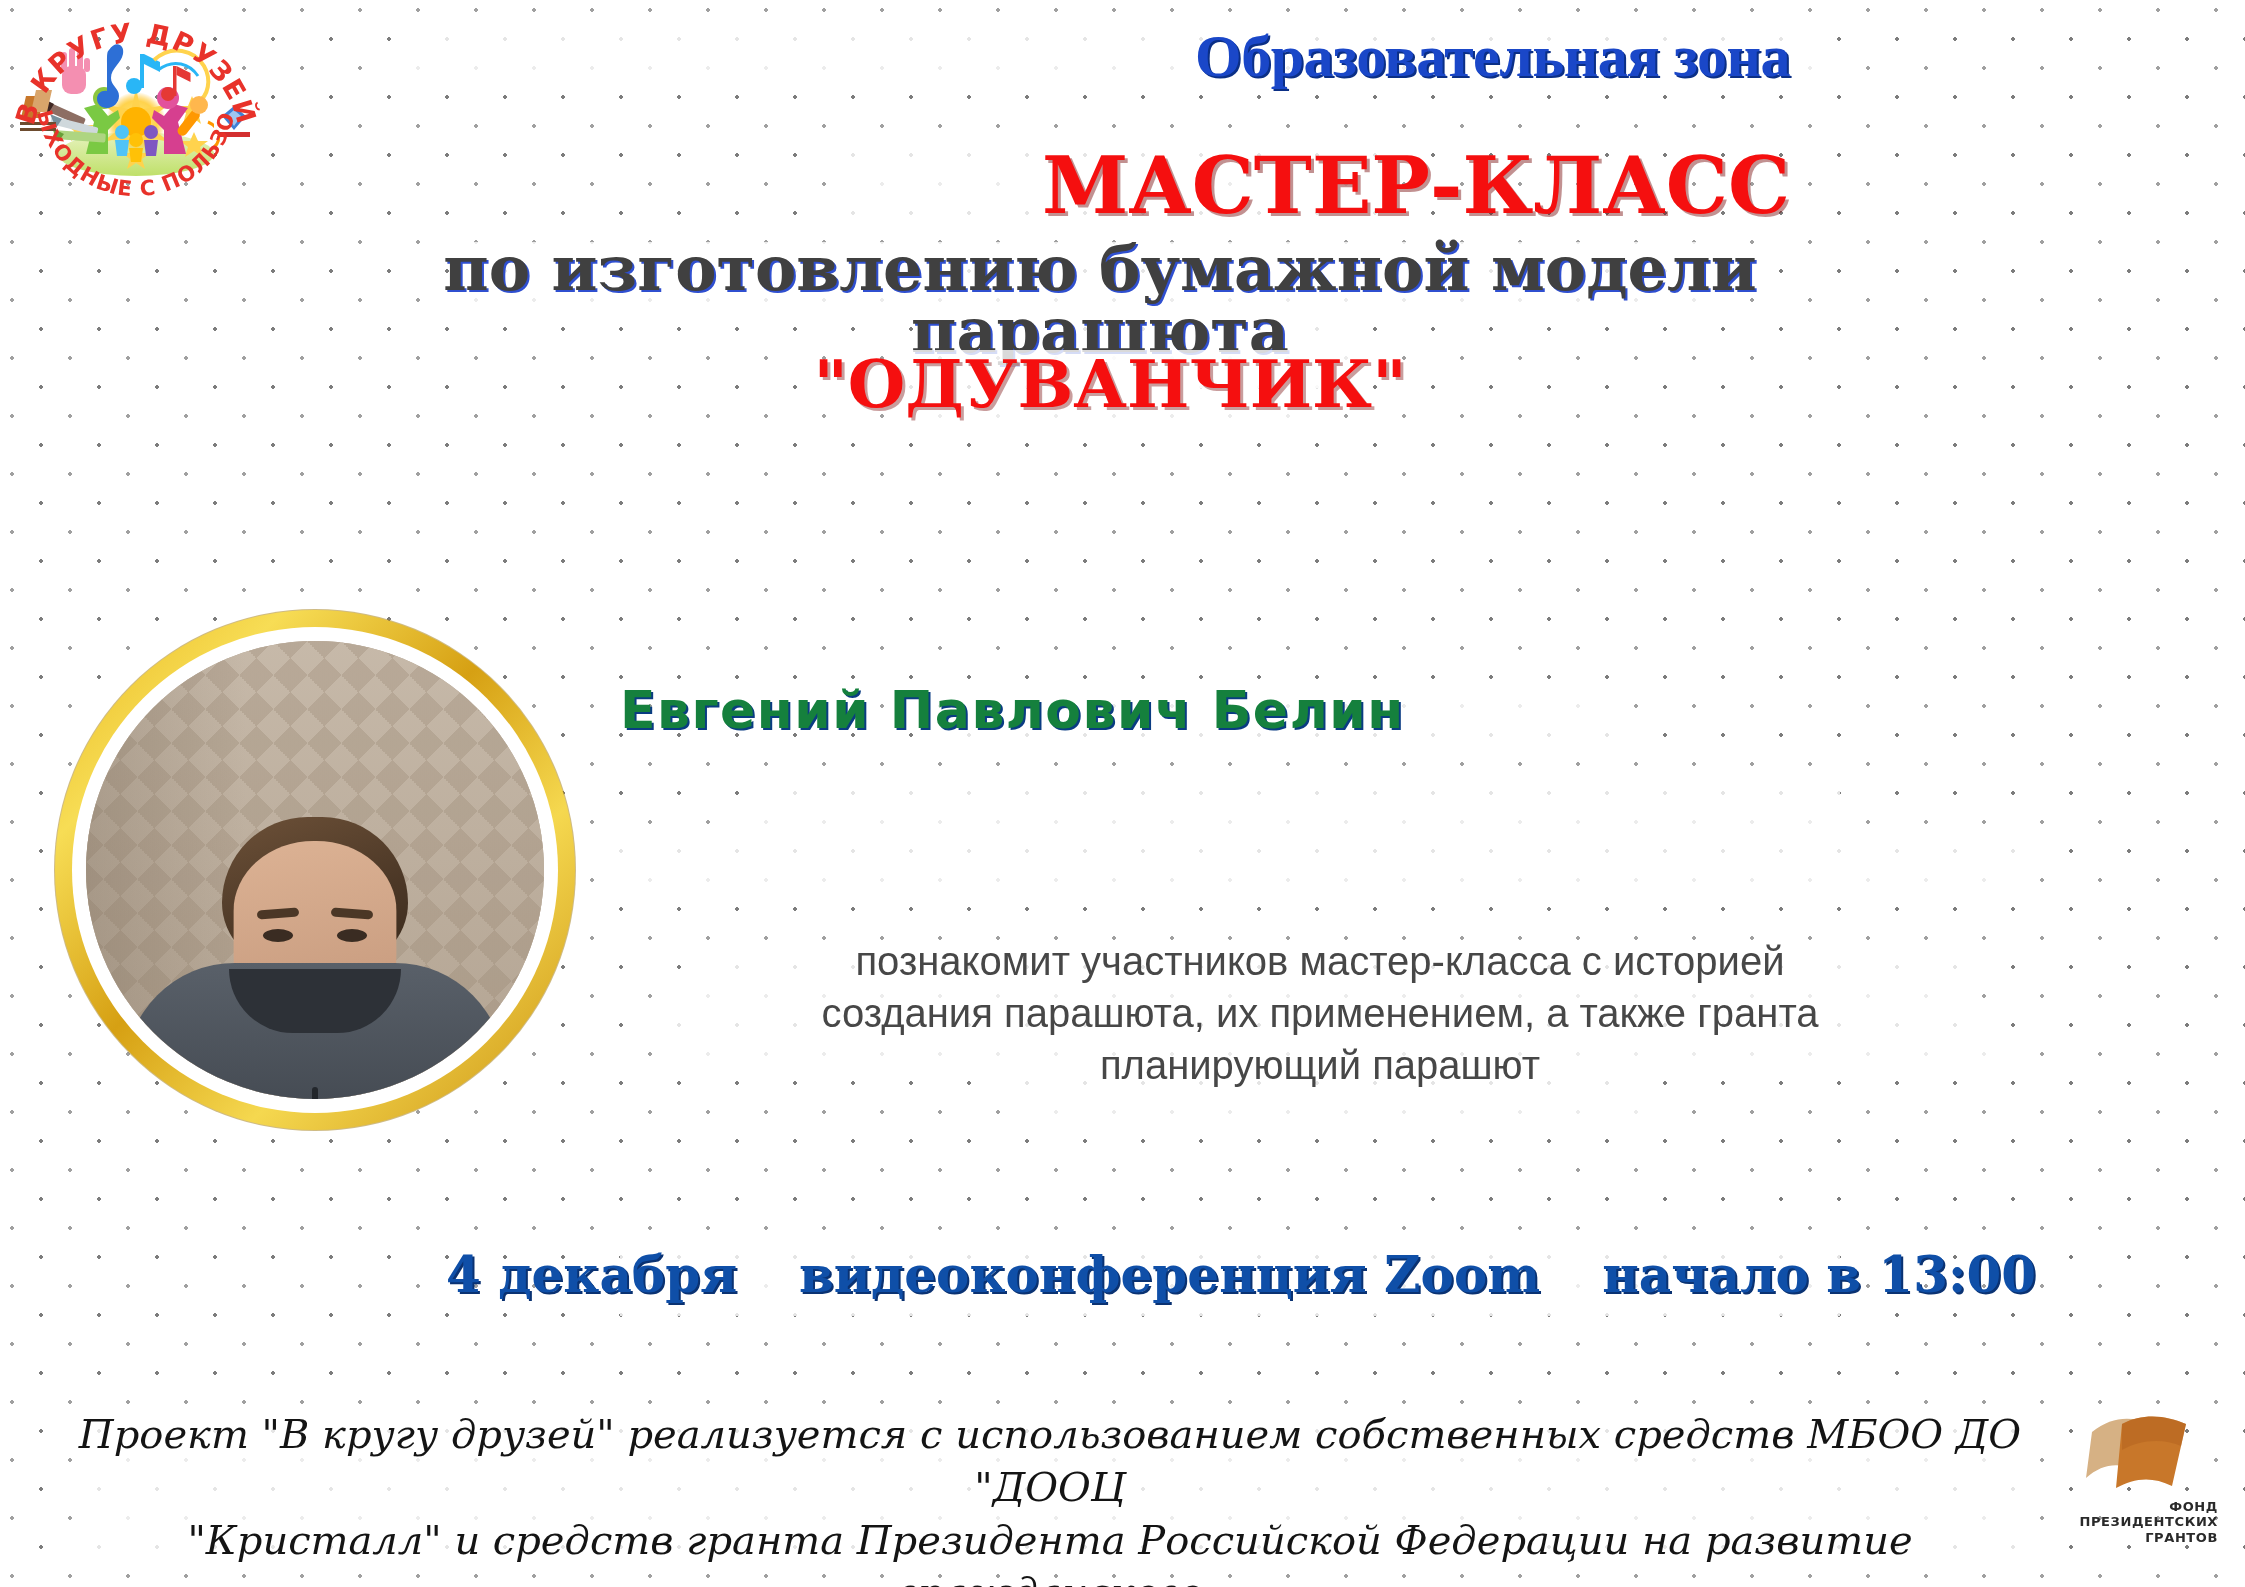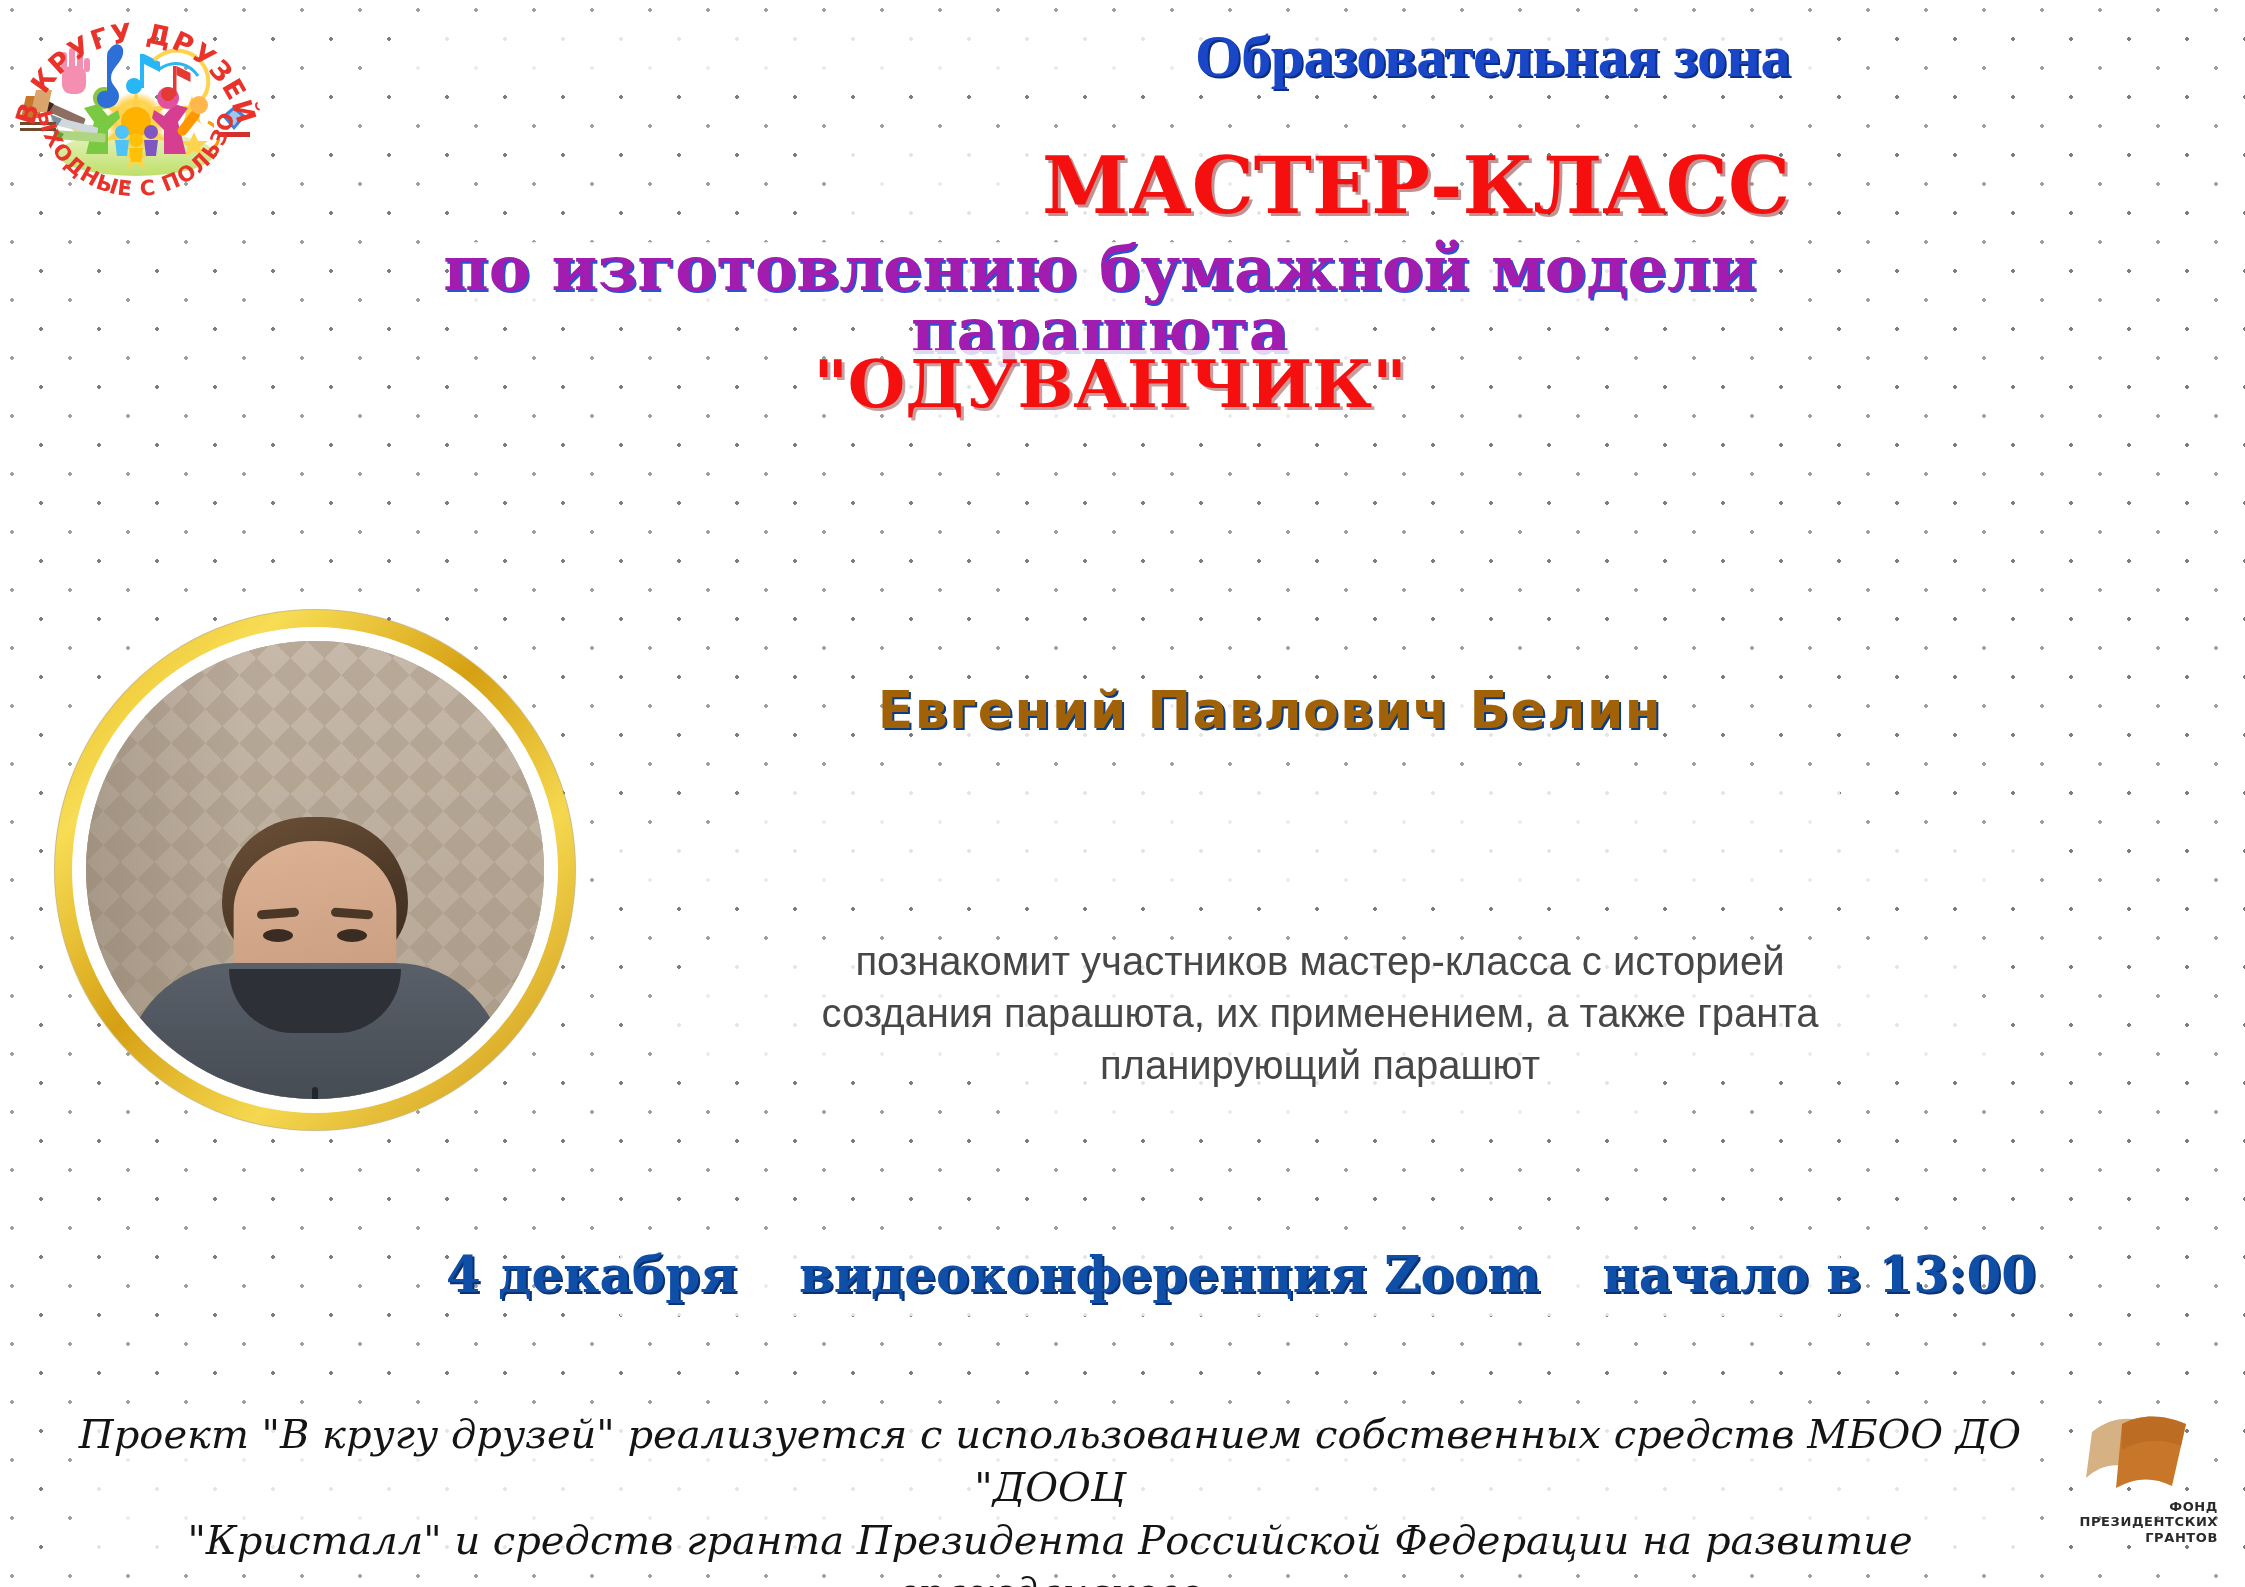--- a/index.html
+++ b/index.html
@@ -85,21 +85,21 @@
   .head-sub {
     position: absolute;
     left: 350px;
     top: 238px;
     width: 1500px;
     text-align: center;
     font-family: "DejaVu Serif", serif;
     font-weight: bold;
     font-size: 62px;
     line-height: 1.0;
-    color: #a21caf;
+    color: #404040;
     text-shadow: 2px 2px 0 #2f4fd0;
   }
   .head-sub .l2 { display:block; }
 
   .head-name {
     position: absolute;
     left: 430px;
     top: 345px;
     width: 1360px;
     text-align: center;
@@ -215,26 +215,25 @@
     position:absolute; left:50%; top:446px; margin-left:-3px;
     width:6px; height:108px; background:#23272c; border-radius:3px; z-index:3;
   }
 
   
   .speaker-name {
     position: absolute;
     left: 620px;
     top: 680px;
     width: 1300px;
-    text-align: center;
     font-family: "DejaVu Sans", sans-serif;
     font-weight: bold;
     font-size: 52px;
     letter-spacing: 1.5px;
-    color: #a16207;
+    color: #15803d;
     text-shadow: 2px 2px 0 #0a3c82;
     white-space: nowrap;
   }
 
   .speaker-role {
     position: absolute;
     left: 450px;
     top: 770px;
     width: 1660px;
     text-align: center;

